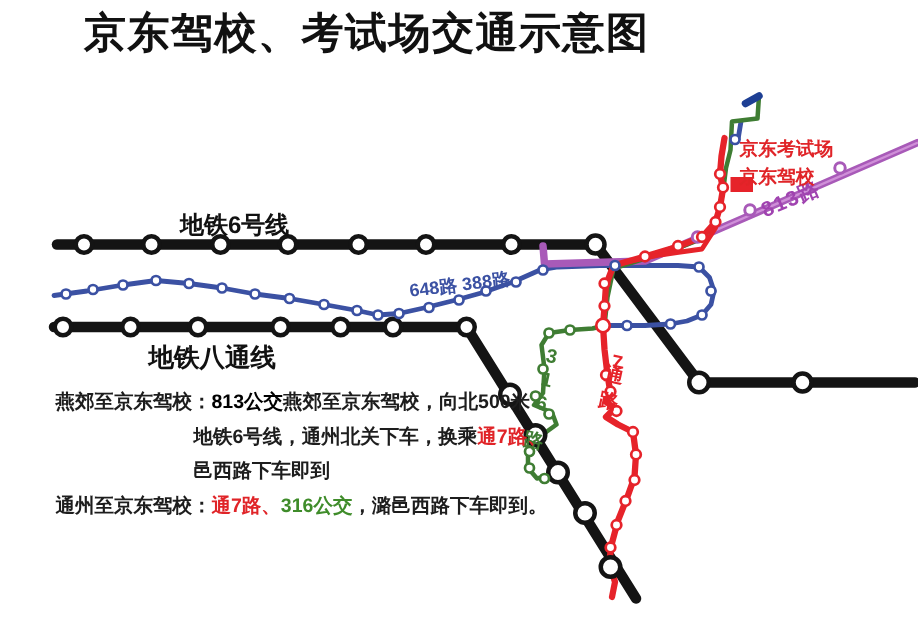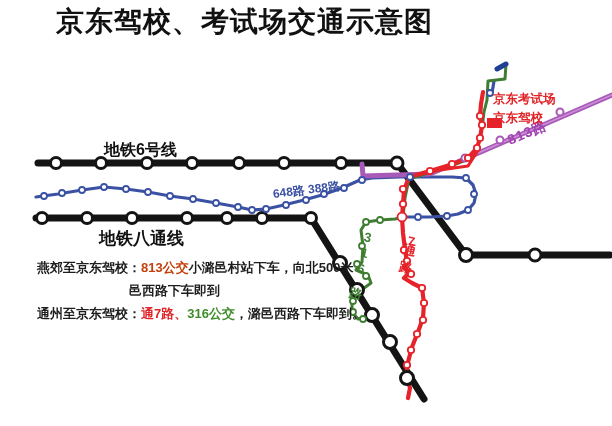--- a/index.html
+++ b/index.html
@@ -4,34 +4,34 @@
 <style>
   html,body{margin:0;padding:0;background:#fff;}
   body{width:612px;height:426px;overflow:hidden;
        font-family:"Liberation Sans","DejaVu Sans",sans-serif;font-weight:bold;color:#1d1d1d;}
   .stage{position:relative;width:612px;height:322px;background:#fff;}
   .stage > svg{position:absolute;left:0;top:0;}
   .abs{position:absolute;white-space:nowrap;}
   .title{left:56px;top:3px;font-size:28px;letter-spacing:1px;color:#111;}
   
   .lbl{position:absolute;white-space:nowrap;font-weight:bold;}
-  #lbl-line6{left:104px;top:140px;font-size:16px;color:#111;}
+  #lbl-line6{left:120px;top:140px;font-size:16px;color:#111;}
   #lbl-batong{left:99px;top:227px;font-size:17px;color:#111;}
   #lbl-648{left:272px;top:186px;font-size:12px;color:#3b51a3;transform:rotate(-7deg);transform-origin:left top;}
   #lbl-813{left:505px;top:133px;font-size:14px;color:#a043b0;transform:rotate(-23deg);transform-origin:left top;letter-spacing:1px;}
   #lbl-tong7{left:404px;top:230px;font-size:13px;color:#e6232a;writing-mode:vertical-rl;text-orientation:upright;transform:rotate(12deg);transform-origin:top left;letter-spacing:2px;}
   #lbl-316{left:360px;top:228px;font-size:13px;color:#3f7d33;writing-mode:vertical-rl;text-orientation:upright;transform:rotate(12deg);transform-origin:top left;letter-spacing:1px;}
   #lbl-exam{left:493px;top:91px;font-size:12.5px;color:#e02428;text-align:right;}
   #lbl-school{left:493px;top:110px;font-size:12.5px;color:#e02428;}
   
   .notes{left:37px;top:256px;font-size:13px;line-height:23px;}
   .nline{white-space:nowrap;}
   .nline.indent{padding-left:92px;}
   [data-c="black"]{color:#1d1d1d}
-  [data-c="magenta"]{color:#c2410c}
+  [data-c="magenta"]{color:#000000}
   [data-c="blue"]{color:#3452a8}
   [data-c="red"]{color:#e02428}
   [data-c="green"]{color:#3f8c2a}
 </style>
 </head>
 <body>
 
 <div class="stage">
 
   <svg width="612" height="426" viewBox="0 0 612 426">
@@ -154,21 +154,24 @@
   <div class="lbl" id="lbl-batong">地铁八通线</div>
   <div class="lbl" id="lbl-648">648路  388路</div>
   <div class="lbl" id="lbl-813">813路</div>
   <div class="lbl" id="lbl-tong7">通7路</div>
   <div class="lbl" id="lbl-316">316路</div>
   <div class="lbl" id="lbl-exam">京东考试场</div>
   <div class="lbl" id="lbl-school">京东驾校</div>
 
   <div class="abs notes">
     <div class="nline">
-      <span data-c="black">燕郊至京东驾校：</span><span data-c="magenta">813公交</span><span data-c="black">小潞邑村站下车，向北500米</span>
+      <span data-c="black">燕郊至京东驾校：</span><span data-c="magenta">813公交</span><span data-c="black">燕郊至京东驾校，向北500米</span>
+    </div>
+    <div class="nline indent">
+      <span data-c="black">地铁6号线，通州北关下车，换乘</span><span data-c="red">通7路、</span>
     </div>
     <div class="nline indent">
       <span data-c="black">邑西路下车即到</span>
     </div>
     <div class="nline">
       <span data-c="black">通州至京东驾校：</span><span data-c="red">通7路、</span><span data-c="green">316公交</span><span data-c="black">，潞邑西路下车即到。</span>
     </div>
   </div>
 
 </div>

